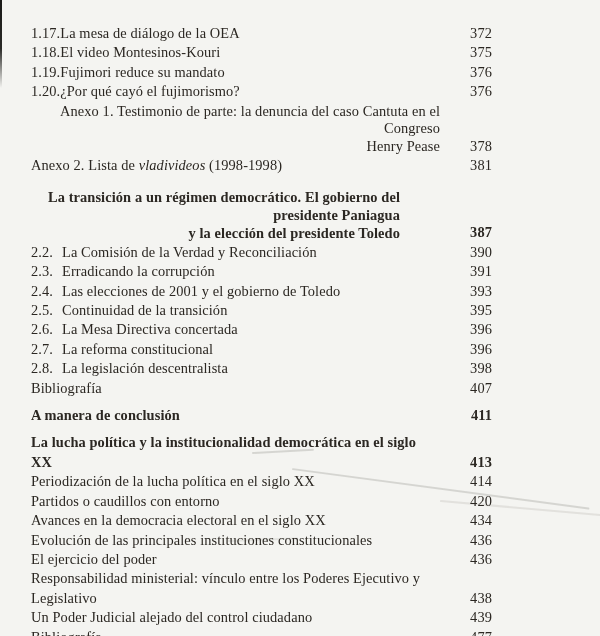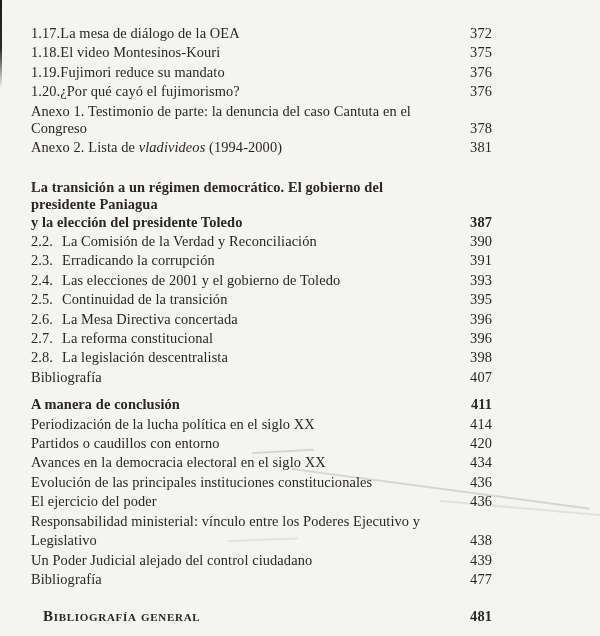--- a/index.html
+++ b/index.html
@@ -28,27 +28,28 @@
   .row {
     display: flex;
     align-items: flex-end;
     justify-content: space-between;
     line-height: 19.4px;
     font-size: 14.4px;
     letter-spacing: 0.1px;
   }
   .row.bold { font-weight: bold; }
   .row.break-xs { margin-top: 1px; }
-  .row.break-sm { margin-top: 21px; }
+  .row.break-sm { margin-top: 14px; gap: 40px; }
   .row.break-md { margin-top: 8px; }
   .row.break-lg { margin-top: 18px; margin-left: 12px; }
   .entry-text { flex: 1; padding-right: 10px; }
   .entry-text .line {
     display: block;
     line-height: 17.8px;
+    text-align: right;
   }
   .num {
     display: inline-block;
     min-width: 31px;
   }
   .num.wide {
     min-width: 27px;
   }
   .italic { font-style: italic; text-align: right; }
   .row.smallcaps .entry-text {
@@ -104,25 +105,26 @@
         <span class="entry-text"><span class="num wide">1.19.</span><span>Fujimori reduce su mandato</span></span>
         <span class="page-num">376</span>
       </div>
       <div class="row">
         <span class="entry-text"><span class="num wide">1.20.</span><span>¿Por qué cayó el fujimorismo?</span></span>
         <span class="page-num">376</span>
       </div>
       <div class="row break-xs">
         <span class="entry-text">
           <span class="line">Anexo 1. Testimonio de parte: la denuncia del caso Cantuta en el Congreso</span>
+          <span class="line">Henry Pease</span>
         </span>
         <span class="page-num">378</span>
       </div>
       <div class="row">
-        <span class="entry-text"><span>Anexo 2. Lista de </span><span class="italic">vladivideos</span><span> (1994-2000)</span></span>
+        <span class="entry-text"><span>Anexo 2. Lista de </span><span class="italic">vladivideos</span><span> (1998-1998)</span></span>
         <span class="page-num">381</span>
       </div>
       <div class="row break-sm bold">
         <span class="entry-text">
           <span class="line">La transición a un régimen democrático. El gobierno del presidente Paniagua</span>
           <span class="line">y la elección del presidente Toledo</span>
         </span>
         <span class="page-num">387</span>
       </div>
       <div class="row">
@@ -154,20 +156,24 @@
         <span class="page-num">398</span>
       </div>
       <div class="row">
         <span class="entry-text"><span>Bibliografía</span></span>
         <span class="page-num">407</span>
       </div>
       <div class="row break-md bold">
         <span class="entry-text"><span>A manera de conclusión</span></span>
         <span class="page-num">411</span>
       </div>
+      <div class="row break-md bold">
+        <span class="entry-text"><span>La lucha política y la institucionalidad democrática en el siglo XX</span></span>
+        <span class="page-num">413</span>
+      </div>
       <div class="row">
         <span class="entry-text"><span>Periodización de la lucha política en el siglo XX</span></span>
         <span class="page-num">414</span>
       </div>
       <div class="row">
         <span class="entry-text"><span>Partidos o caudillos con entorno</span></span>
         <span class="page-num">420</span>
       </div>
       <div class="row">
         <span class="entry-text"><span>Avances en la democracia electoral en el siglo XX</span></span>

